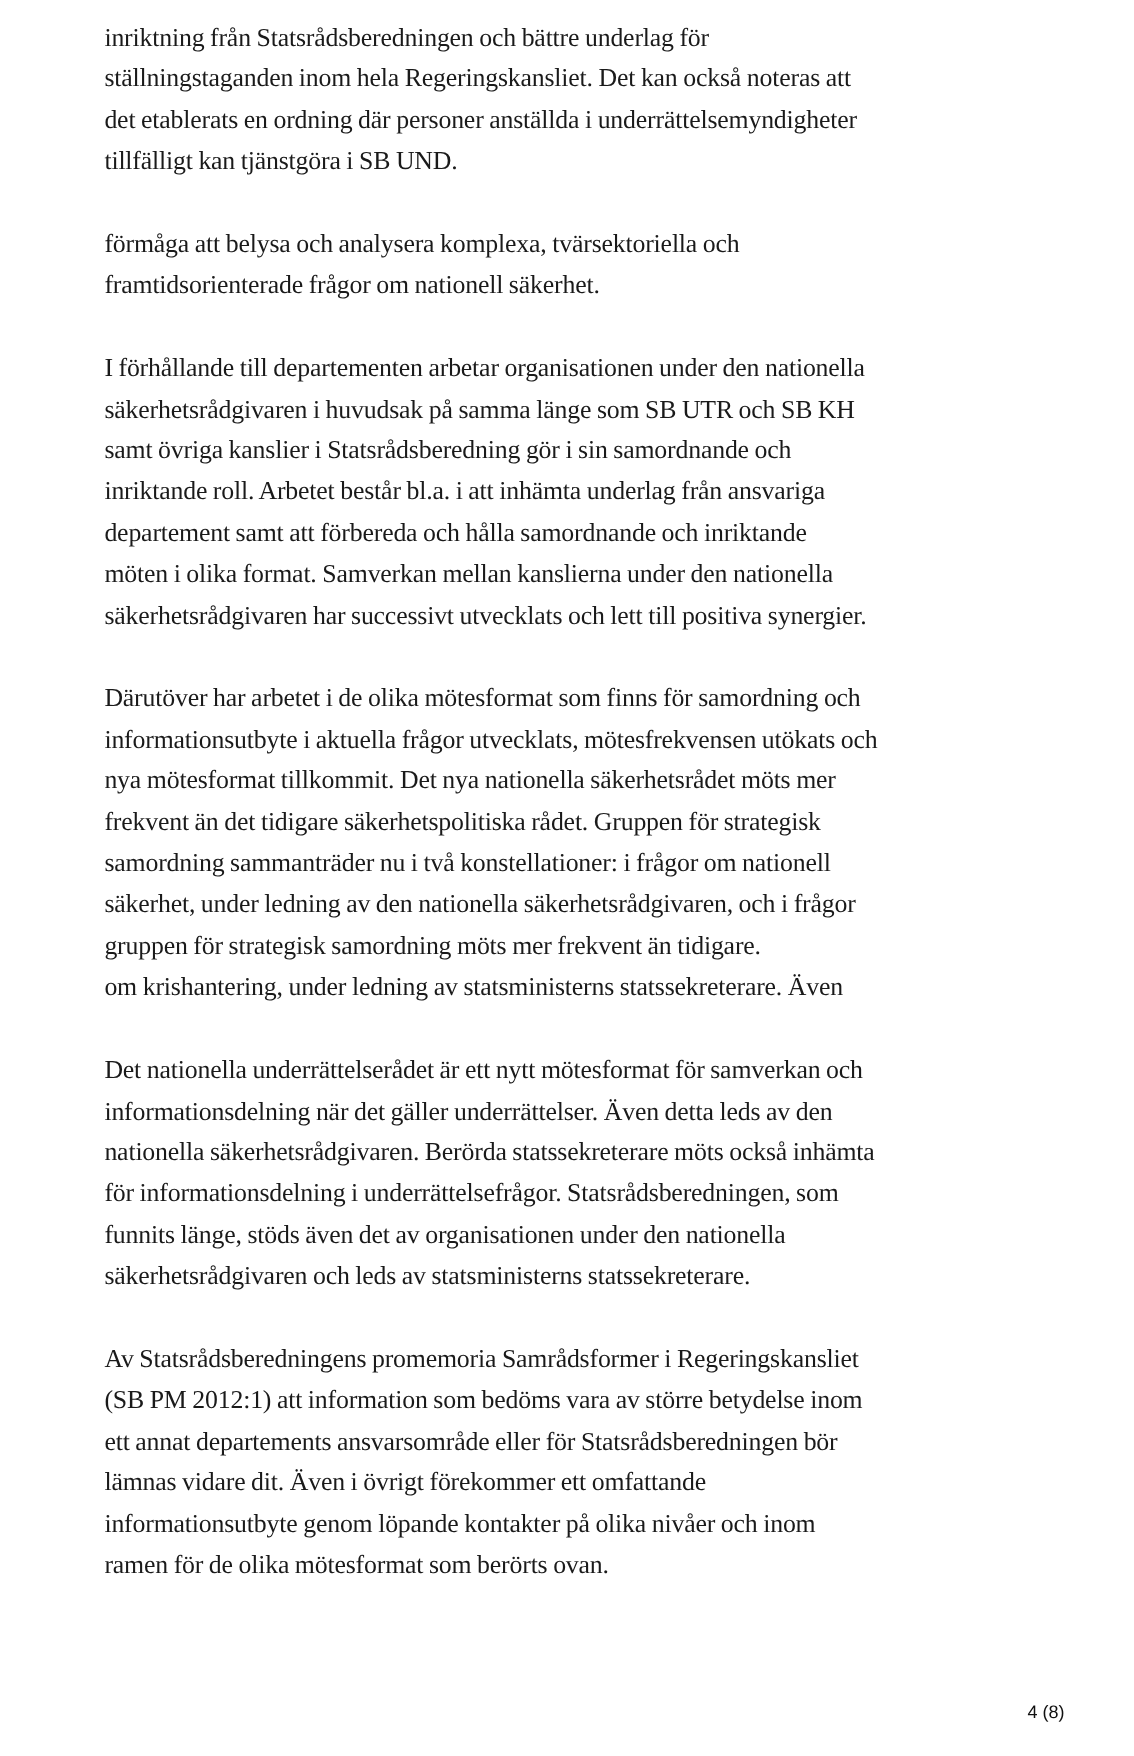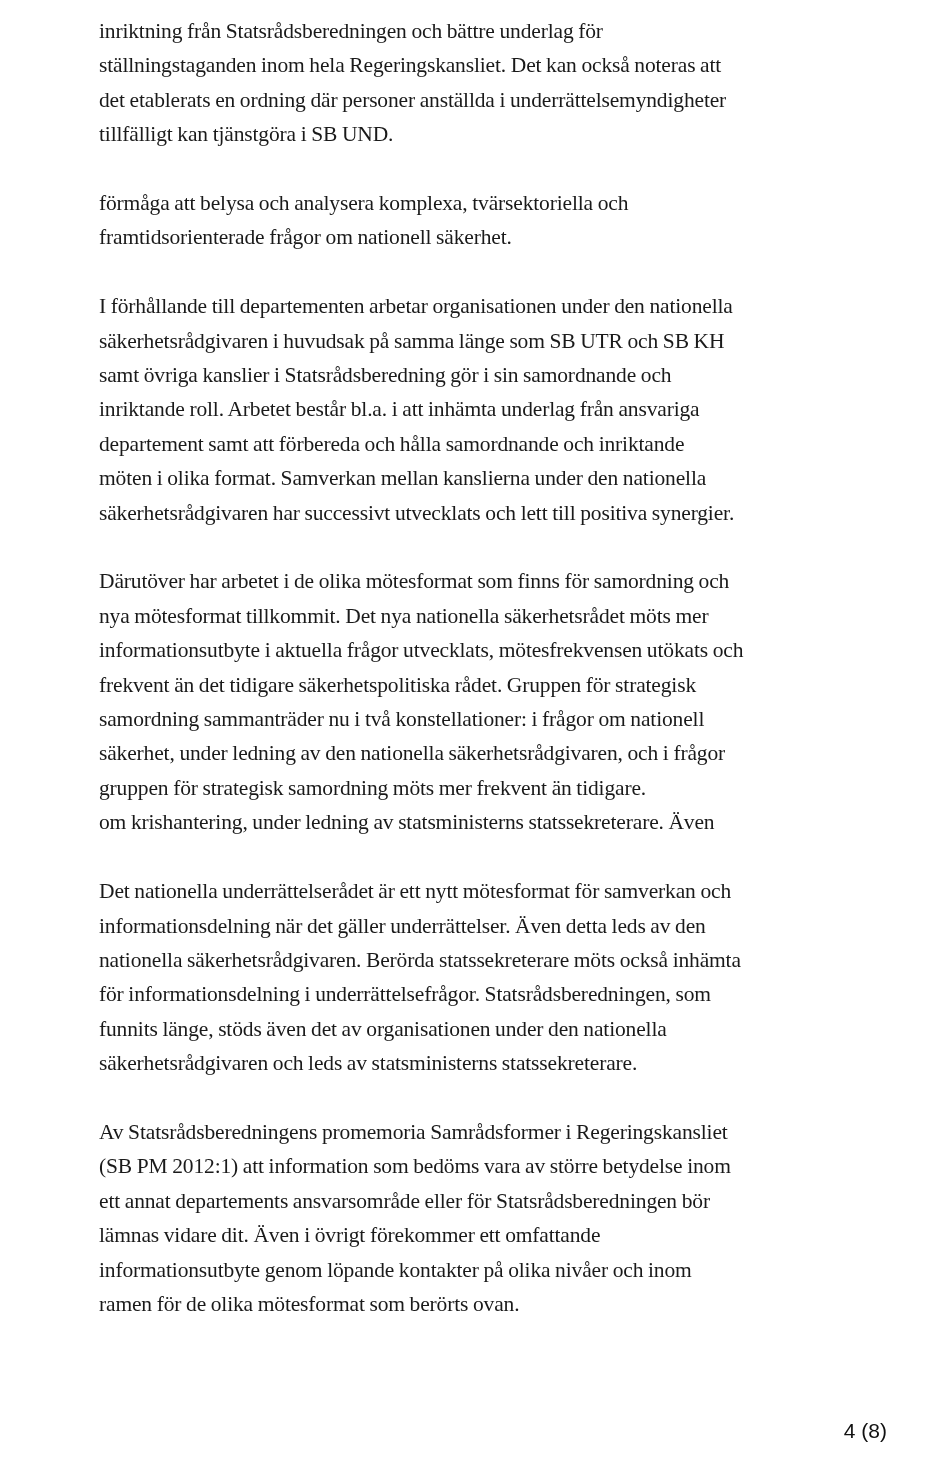--- a/index.html
+++ b/index.html
@@ -17,35 +17,34 @@
     .page-body {
       position: absolute;
       left: 87px;
       top: 14px;
       width: 800px;
       font-family: "Liberation Serif", "DejaVu Serif", serif;
       font-size: 21.5px;
       line-height: 34.4px;
       letter-spacing: -0.15px;
       word-spacing: -0.5px;
-      margin-left: 12px;
     }
     .para {
       margin: 0 0 34.4px 0;
     }
     .line {
       display: block;
       white-space: nowrap;
     }
     .page-number {
       position: absolute;
       right: 58px;
       top: 1419px;
       font-family: "Liberation Sans", "DejaVu Sans", sans-serif;
-      font-size: 21px;
+      font-size: 15px;
       color: #111;
     }
   </style>
 </head>
 <body>
 
 <div class="page-body">
   <p class="para">
     <span class="line">inriktning från Statsrådsberedningen och bättre underlag för</span>
     <span class="line">ställningstaganden inom hela Regeringskansliet. Det kan också noteras att</span>
@@ -60,22 +59,22 @@
     <span class="line">I förhållande till departementen arbetar organisationen under den nationella</span>
     <span class="line">säkerhetsrådgivaren i huvudsak på samma länge som SB UTR och SB KH</span>
     <span class="line">samt övriga kanslier i Statsrådsberedning gör i sin samordnande och</span>
     <span class="line">inriktande roll. Arbetet består bl.a. i att inhämta underlag från ansvariga</span>
     <span class="line">departement samt att förbereda och hålla samordnande och inriktande</span>
     <span class="line">möten i olika format. Samverkan mellan kanslierna under den nationella</span>
     <span class="line">säkerhetsrådgivaren har successivt utvecklats och lett till positiva synergier.</span>
   </p>
   <p class="para">
     <span class="line">Därutöver har arbetet i de olika mötesformat som finns för samordning och</span>
+    <span class="line">informationsutbyte i aktuella frågor utvecklats, mötesfrekvensen utökats och</span>
     <span class="line">nya mötesformat tillkommit. Det nya nationella säkerhetsrådet möts mer</span>
-    <span class="line">informationsutbyte i aktuella frågor utvecklats, mötesfrekvensen utökats och</span>
     <span class="line">frekvent än det tidigare säkerhetspolitiska rådet. Gruppen för strategisk</span>
     <span class="line">samordning sammanträder nu i två konstellationer: i frågor om nationell</span>
     <span class="line">säkerhet, under ledning av den nationella säkerhetsrådgivaren, och i frågor</span>
     <span class="line">gruppen för strategisk samordning möts mer frekvent än tidigare.</span>
     <span class="line">om krishantering, under ledning av statsministerns statssekreterare. Även</span>
   </p>
   <p class="para">
     <span class="line">Det nationella underrättelserådet är ett nytt mötesformat för samverkan och</span>
     <span class="line">informationsdelning när det gäller underrättelser. Även detta leds av den</span>
     <span class="line">nationella säkerhetsrådgivaren. Berörda statssekreterare möts också inhämta</span>

